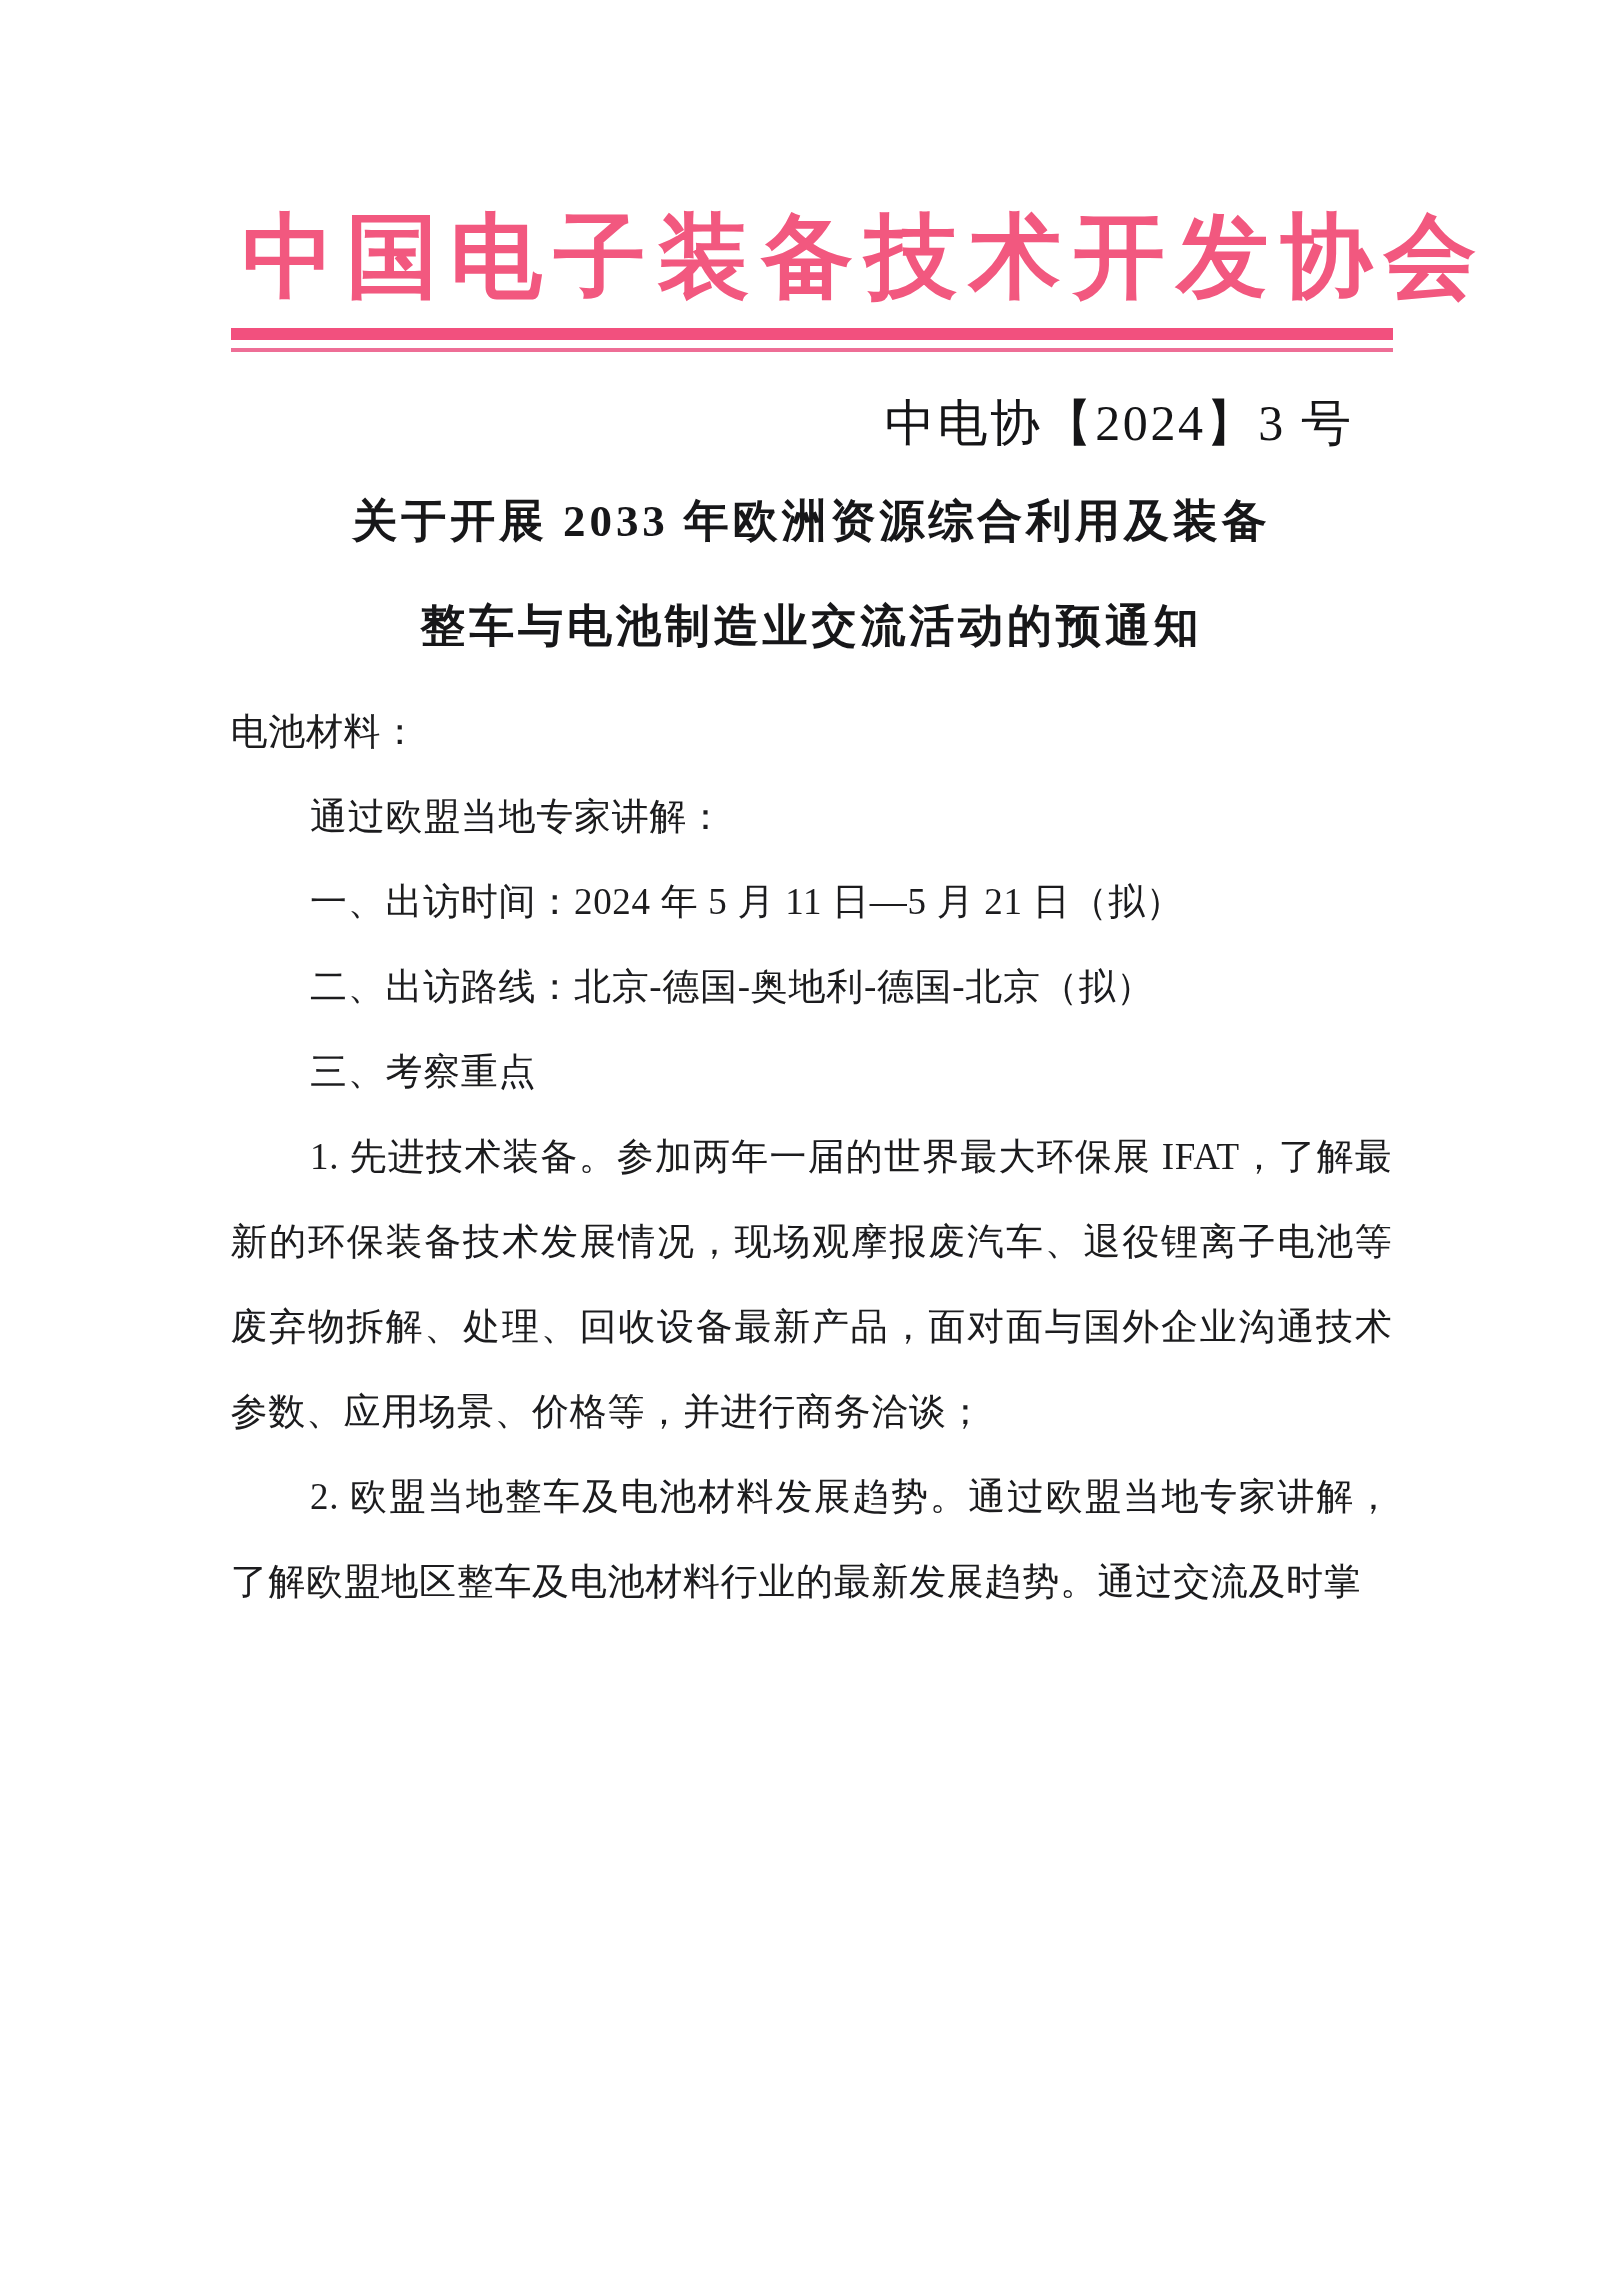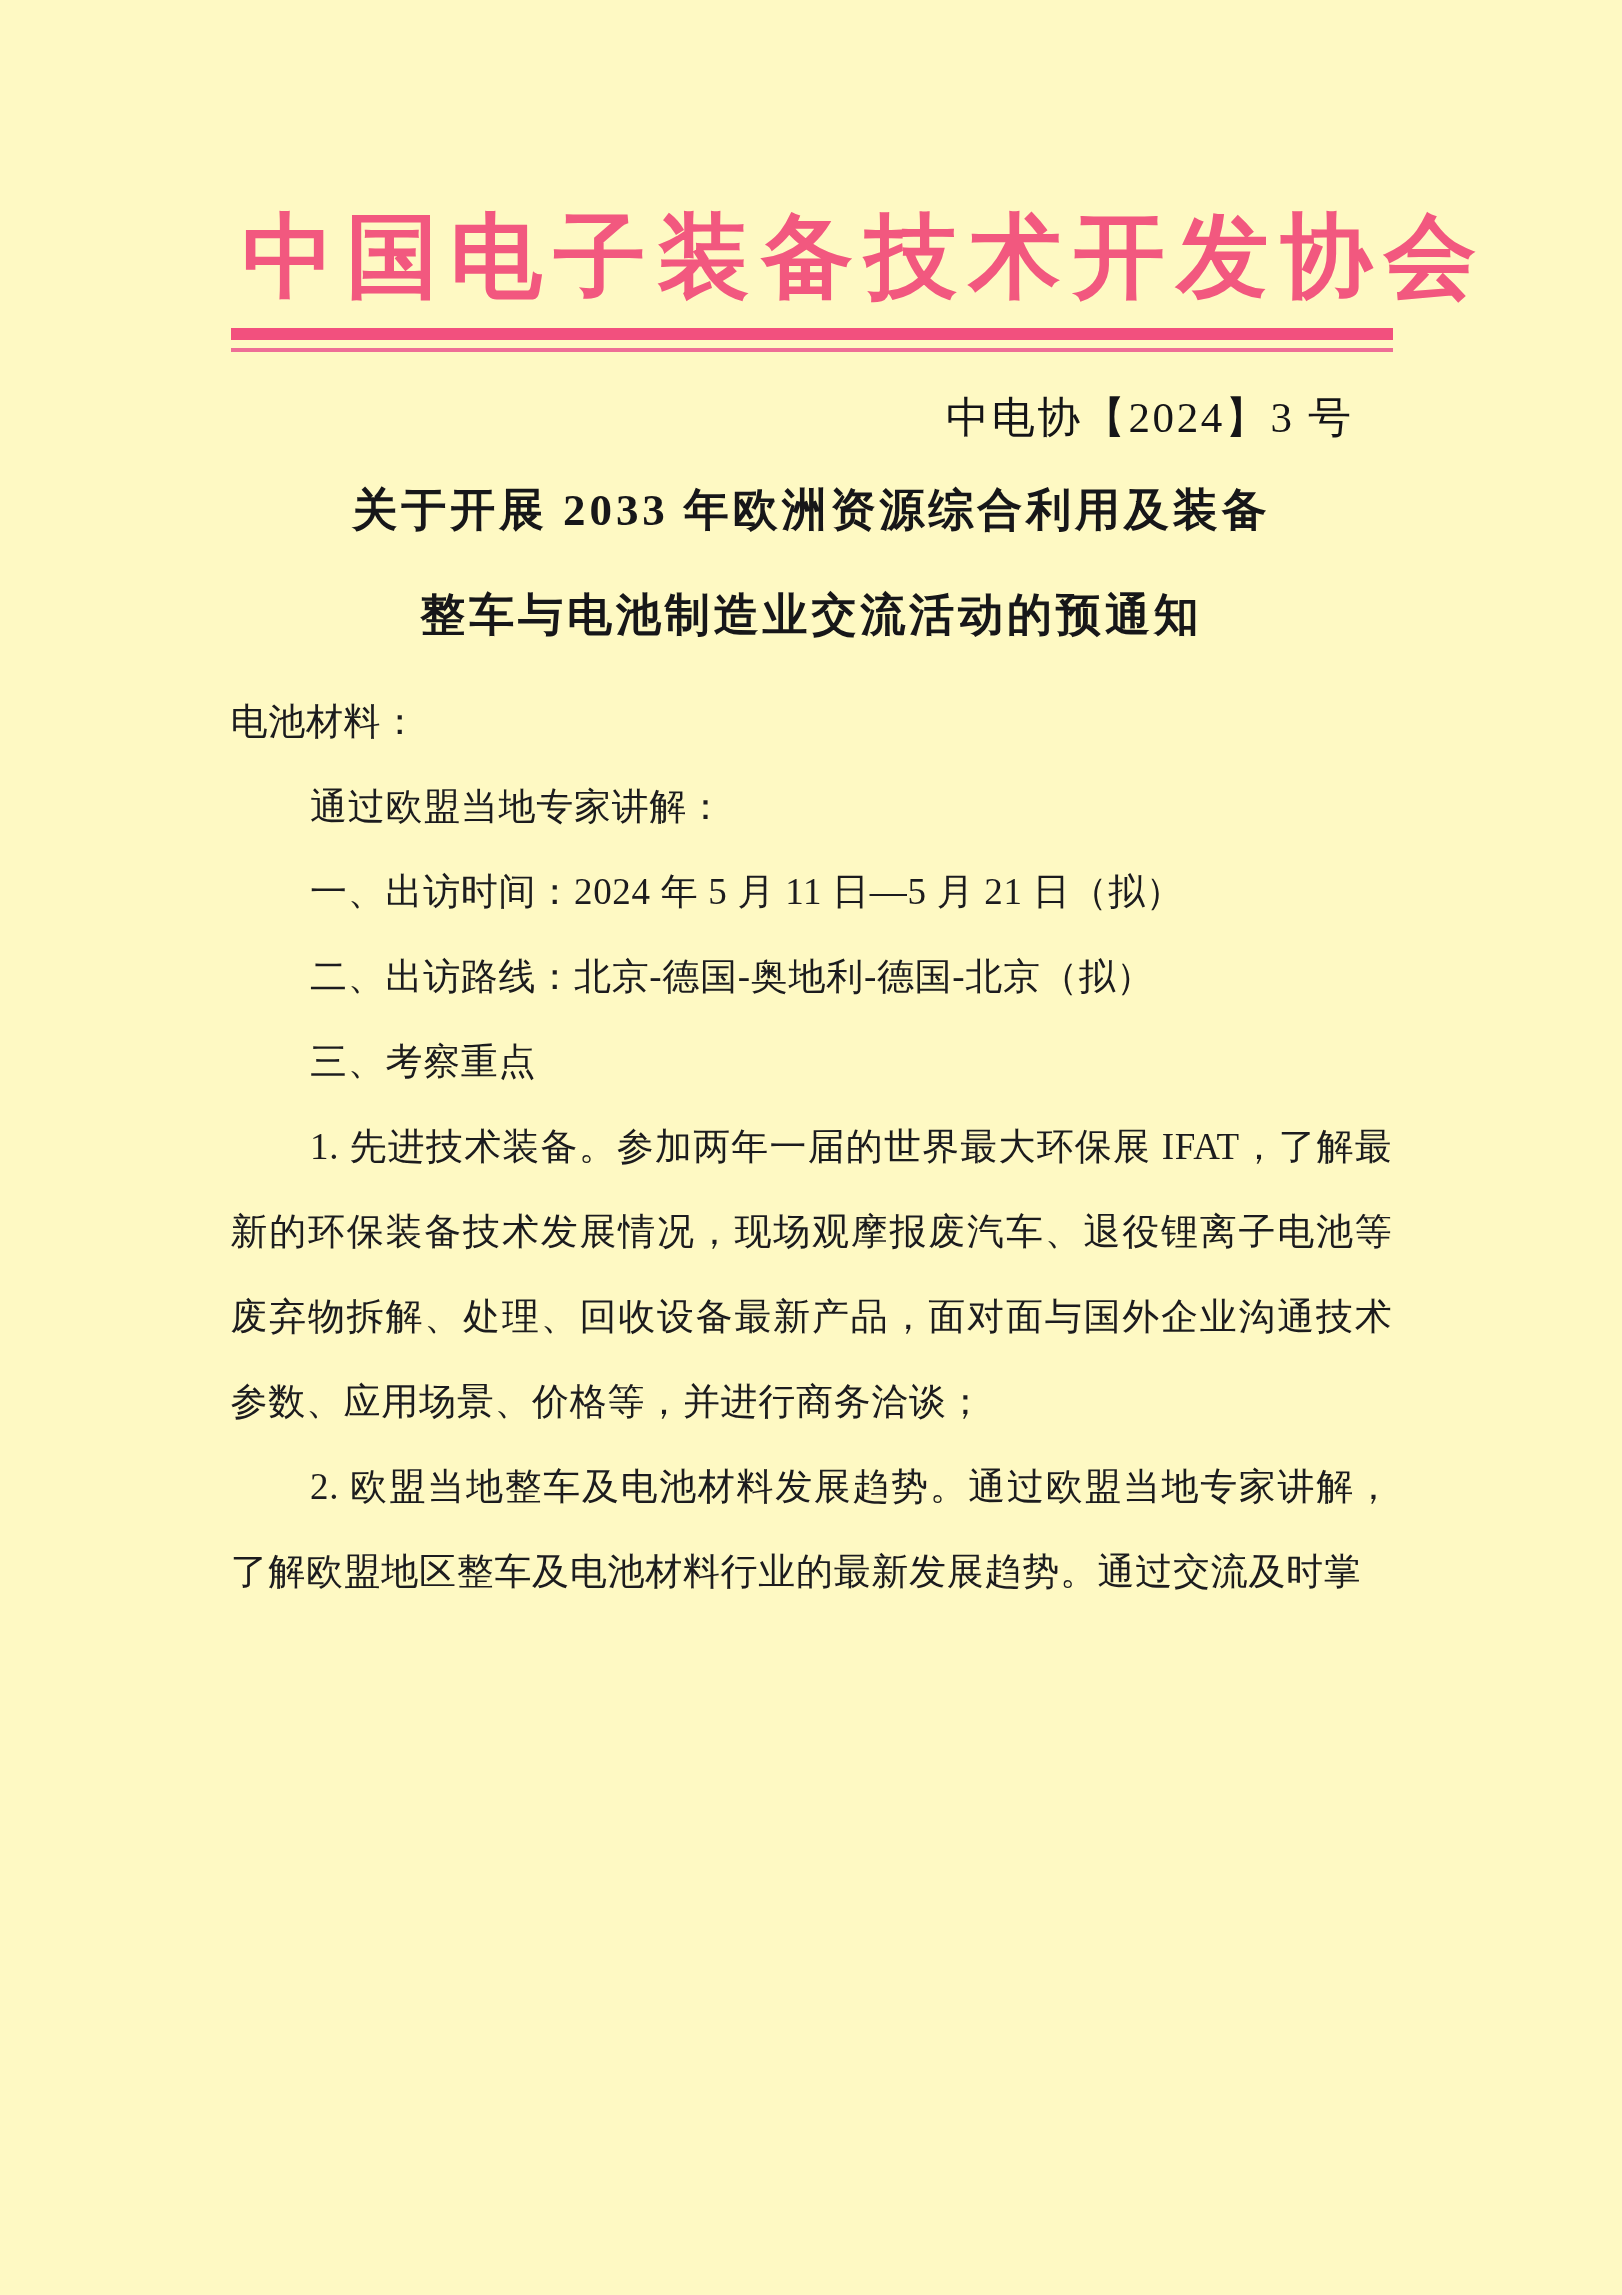--- a/index.html
+++ b/index.html
@@ -5,21 +5,21 @@
   html, body {
     margin: 0;
     padding: 0;
     background: #e8e8e8;
   }
   .page {
     position: relative;
     width: 1623px;
     height: 2295px;
     margin: 0 auto;
-    background: #fef9c3;
+    background: #ffffff;
     overflow: hidden;
     font-family: "Liberation Serif", "DejaVu Serif", serif;
     color: #1c1c1e;
   }
   .org-name {
     margin: 209px auto 0;
     width: 1162px;
     text-align: center;
     font-family: "DejaVu Sans", "Liberation Sans", sans-serif;
     font-weight: bold;
@@ -42,21 +42,21 @@
     height: 3.9px;
     margin-top: 7.9px;
     background: #EE6E96;
   }
   .doc-number {
     width: 1162px;
     margin: 34px auto 0;
     padding-right: 39px;
     box-sizing: border-box;
     text-align: right;
-    font-size: 43px;
+    font-size: 50px;
     line-height: 1.5;
     letter-spacing: 2.6px;
     color: #151517;
   }
   .doc-title {
     margin: 7.9px auto 0;
     width: 1246px;
     text-align: center;
     font-size: 45px;
     font-weight: bold;

